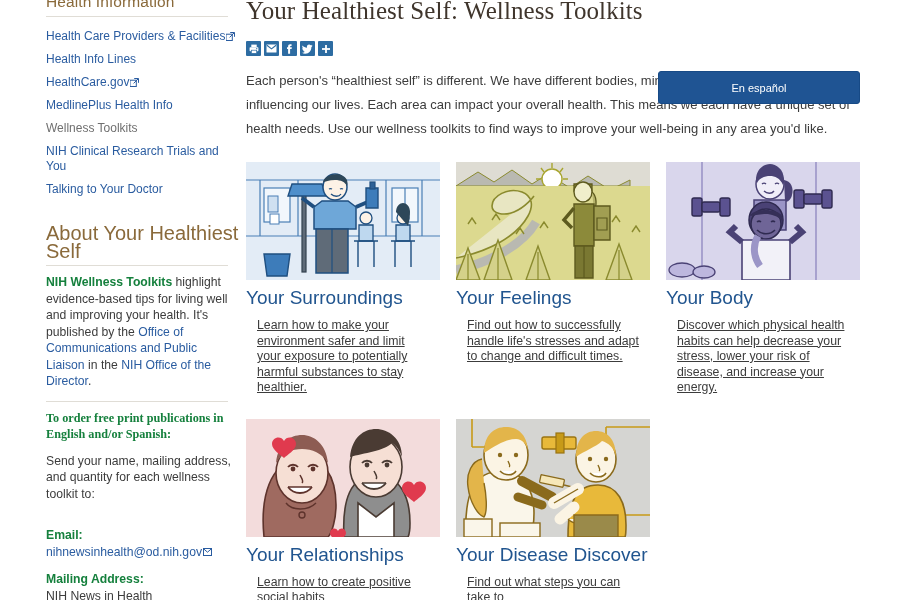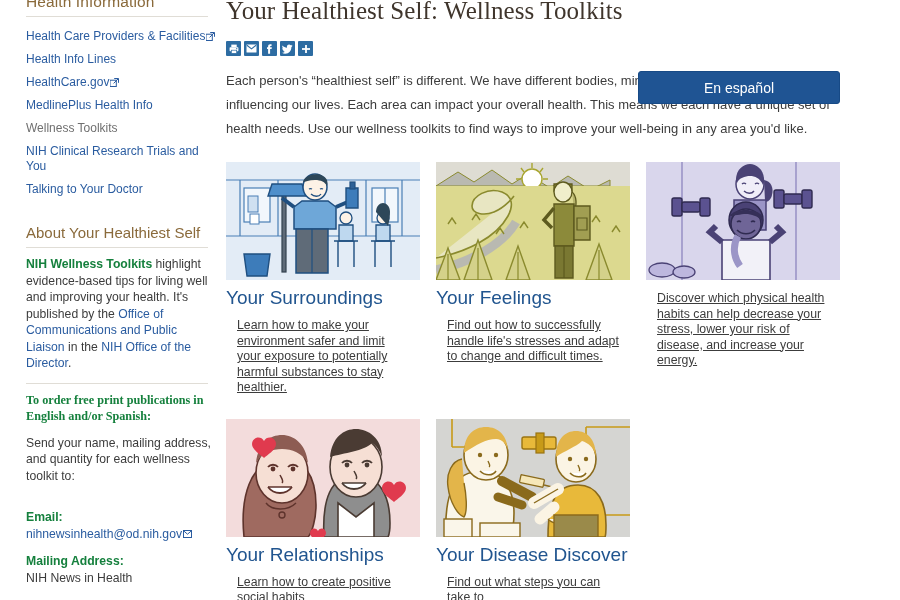--- a/index.html
+++ b/index.html
@@ -7,21 +7,21 @@
     width: 900px; height: 600px;
     background: #ffffff;
     overflow: hidden;
   }
   body {
     font-family: "Liberation Sans", sans-serif;
     font-size: 13px;
     color: #333333;
     -webkit-font-smoothing: antialiased;
   }
-  .page { position: relative; width: 884px; height: 600px; display: flex; justify-content: flex-end; }
+  .page { position: relative; width: 884px; height: 600px; display: flex; }
 
   
   .sidebar {
     width: 196px;
     flex: 0 0 196px;
     padding: 0 0 0 46px;
     box-sizing: content-box;
   }
   .side-h {
     font-size: 15.5px;
@@ -60,21 +60,21 @@
     font-size: 12.2px;
     line-height: 16.5px;
     color: #3c3c3c;
     margin: 0 0 11px 0;
     width: 186px;
   }
   .side-p a { color: #2a5ca0; text-decoration: none; }
   .side-p b, .side-p strong { font-weight: bold; color: #15803d; }
 
   .side-h2 {
-    font-size: 15px;
+    font-size: 20px;
     color: #8a6a3b;
     font-weight: normal;
     margin: 9px 0 0 0;
     padding: 0 0 5px 0;
     line-height: 18px;
   }
   .addr-line { font-size: 12.2px; line-height: 16.5px; color: #3c3c3c; }
   .mail-icon { display:inline-block; width:9px; height:8px; vertical-align:0px; margin-left:1px;}
 
   
@@ -114,21 +114,21 @@
   }
   .es-btn {
     position: absolute;
     right: 0; top: 2px;
     width: 200px; height: 31px;
     background: #1f5493;
     border: 1px solid #1a4madd;
     border: 1px solid #174a86;
     border-radius: 3px;
     color: #ffffff;
-    font-size: 14px;
+    font-size: 11px;
     display: flex; align-items: center; justify-content: center;
     cursor: pointer;
     text-decoration: none;
   }
 
   
   .cards {
     margin-top: 21px;
     display: flex;
     flex-wrap: wrap;
@@ -391,20 +391,21 @@
               <rect x="128" y="28" width="10" height="18" rx="2"></rect>
               <rect x="138" y="32" width="18" height="10" rx="2"></rect>
               <rect x="156" y="28" width="10" height="18" rx="2"></rect>
             </g>
             <g fill="#bdb7de" stroke="#4a4275" stroke-width="1.3">
               <ellipse cx="16" cy="108" rx="13" ry="7"></ellipse>
               <ellipse cx="38" cy="110" rx="11" ry="6"></ellipse>
             </g>
           </svg>
         </a>
+        <a class="card-title" href="#">Your Body</a>
         <p class="card-desc">Discover which physical health habits can help decrease your stress, lower your risk of disease, and increase your energy.</p>
       </div>
 
       <div class="card">
         <a class="card-img" href="#">
           <svg viewBox="0 0 194 118" preserveAspectRatio="none">
             <rect width="194" height="118" fill="#f3dcdc"></rect>
 
             <path d="M18 118c-4-40 6-74 34-78 26-4 38 18 38 46 0 14-4 28-8 32z" fill="#9f6a60" stroke="#5e332c" stroke-width="1.6"></path>
             <ellipse cx="56" cy="54" rx="26" ry="30" fill="#f6dfd4" stroke="#5e332c" stroke-width="1.6"></ellipse>

